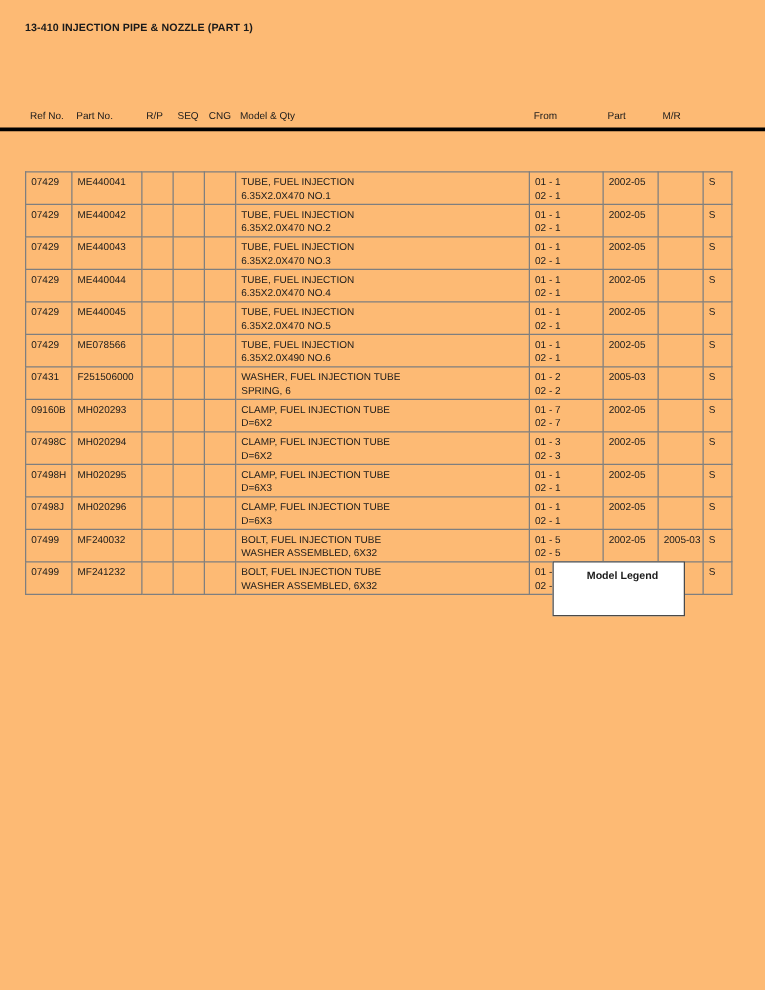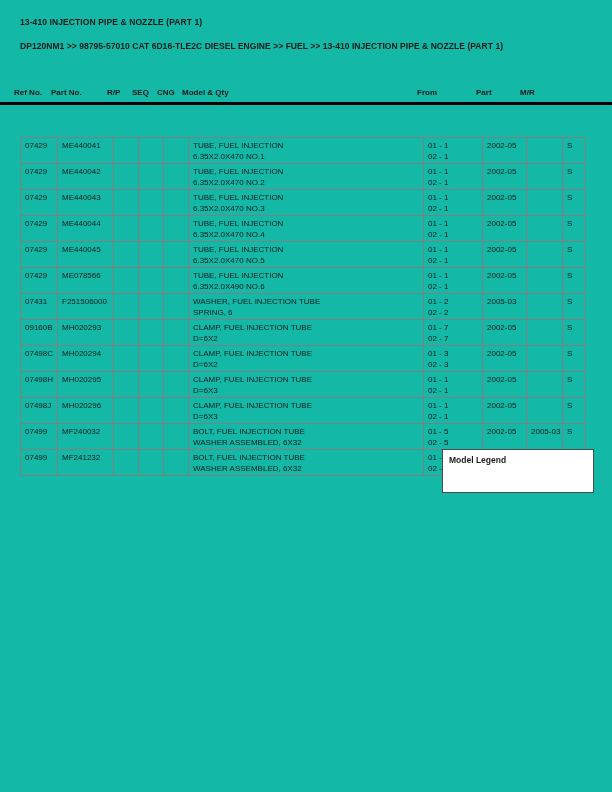--- a/index.html
+++ b/index.html
@@ -4,39 +4,39 @@
 <style>
   * { margin: 0; padding: 0; box-sizing: border-box; }
   html, body { background: #ffffff; }
   body {
     width: 612px; height: 792px;
     position: relative;
     font-family: "Liberation Sans", sans-serif;
     color: #1a1a1a;
     overflow: hidden;
   }
-  .page { position: absolute; inset: 0; background: #14b8a6; }
+  .page { position: absolute; inset: 0; background: #fdba74; }
 
   .title {
     position: absolute; left: 20px; top: 17px;
     font-size: 8.5px; font-weight: bold; letter-spacing: 0.1px;
     white-space: nowrap;
   }
   .breadcrumb {
     position: absolute; left: 20px; top: 41px;
     font-size: 8.5px; font-weight: bold; letter-spacing: 0.05px;
     white-space: nowrap;
   }
 
   
   .col-headers {
-    position: absolute; left: 10px; top: 87px;
+    position: absolute; left: 20px; top: 87px;
     display: grid;
     grid-template-columns: 37px 56px 25px 25px 25px 235px 59px 44px 36px 23px;
-    font-size: 8px; font-weight: bold; line-height: 11px;
+    font-size: 8px; font-weight: normal; line-height: 11px;
   }
   .col-headers span { padding-left: 4px; white-space: nowrap; }
 
   .thick-rule {
     position: absolute; left: 0; top: 102px;
     width: 612px; height: 2.5px; background: #000;
   }
 
   table.parts {
     position: absolute; left: 20px; top: 117px;
@@ -52,39 +52,39 @@
     padding: 1.5px 2px 0 4px;
     height: 26px;
     line-height: 11px;
     overflow: hidden;
     white-space: nowrap;
   }
   table.parts td div { white-space: nowrap; }
 
   .legend-box {
     position: absolute; left: 442px; top: 449px;
-    width: 152px; height: 44px;
+    width: 106px; height: 44px;
     border: 1px solid #4a4a4a;
     padding: 5px 0 0 6px;
     background: #fff;
+    text-align: center;
   }
   .legend-title {
     font-size: 8.5px; font-weight: bold; line-height: 10px;
     margin-bottom: 4px; white-space: nowrap;
   }
   .legend-item { font-size: 8px; line-height: 10px; white-space: nowrap; }
 </style>
 </head>
 <body>
 
 <div class="page">
 
   <div class="title">13-410 INJECTION PIPE &amp; NOZZLE (PART 1)</div>
 
-  <div class="breadcrumb">DP120NM1 &gt;&gt; 98795-57010 CAT 6D16-TLE2C DIESEL ENGINE &gt;&gt; FUEL &gt;&gt; 13-410 INJECTION PIPE &amp; NOZZLE (PART 1)</div>
 
   <div class="col-headers">
     <span>Ref No.</span>
     <span>Part No.</span>
     <span>R/P</span>
     <span>SEQ</span>
     <span>CNG</span>
     <span>Model &amp; Qty</span>
     <span>From</span>
     <span>Part</span>

